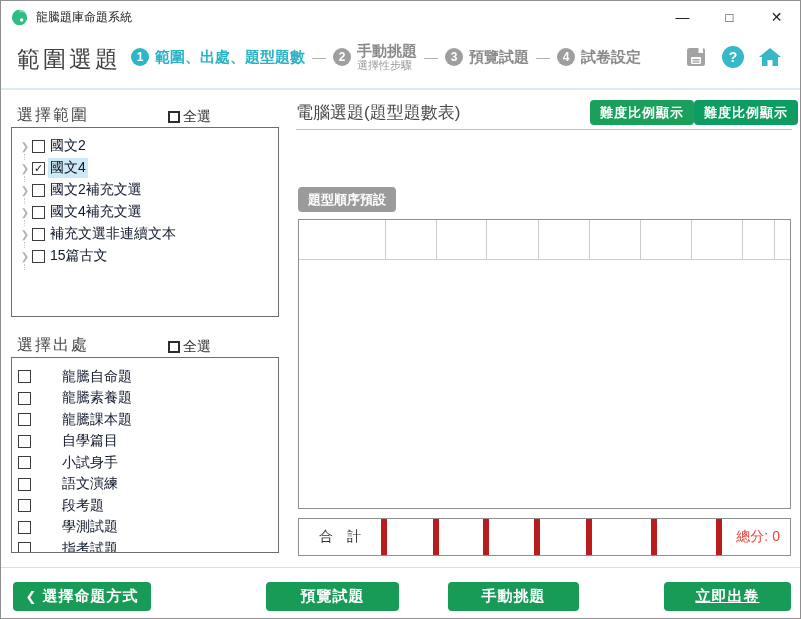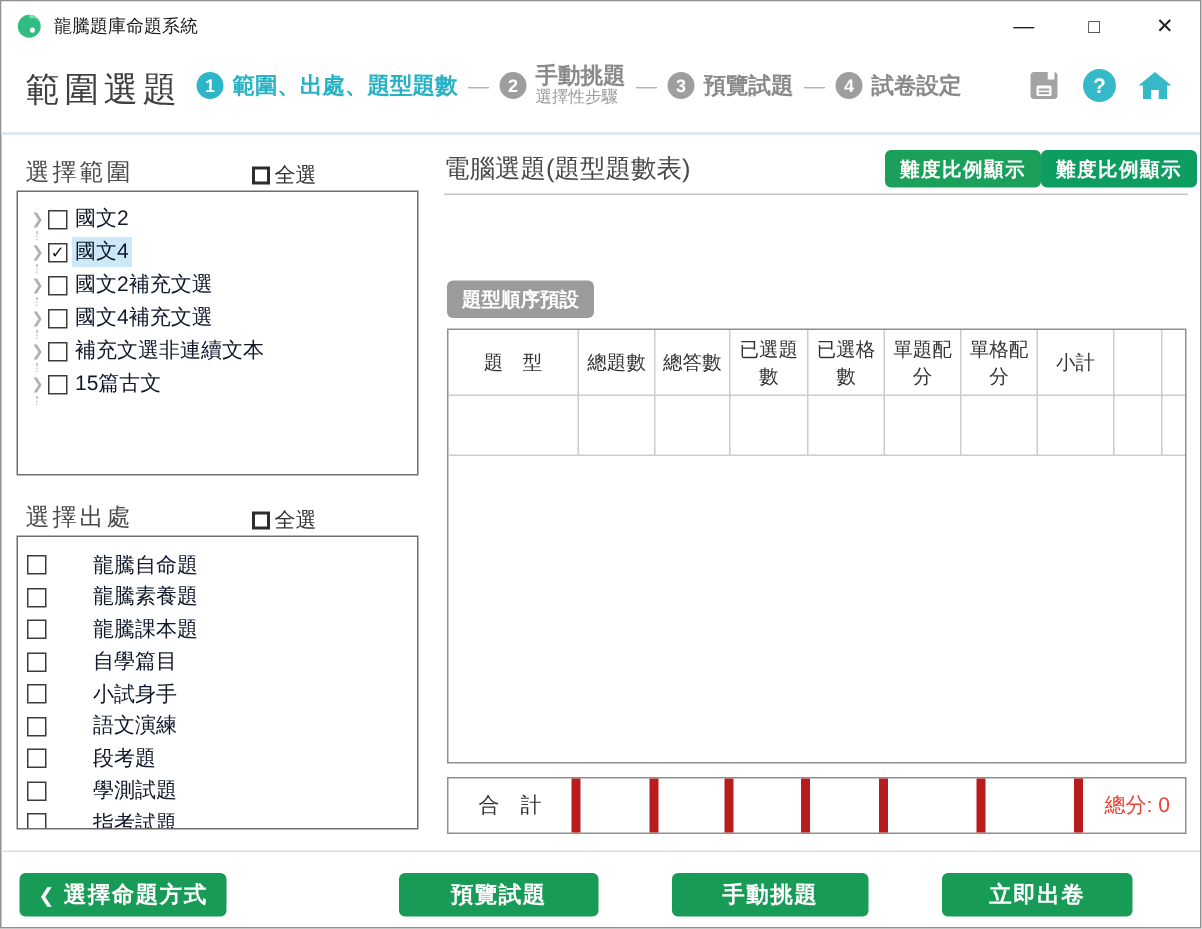--- a/index.html
+++ b/index.html
@@ -85,21 +85,21 @@
 
   
   .bottom-divider { position:absolute; left:0; top:566px; width:100%; height:1px; background:#dadfe3; }
   .action-btn { position:absolute; top:581px; height:29px; background:#189b56; border:none; border-radius:4px;
                 color:#fff; font-size:15px; font-weight:bold; cursor:pointer; font-family:inherit;
                 display:flex; align-items:center; justify-content:center; letter-spacing:1px; }
   .btn-back { left:12px; width:138px; }
   .btn-back .back-chev { font-size:13px; margin-right:5px; font-weight:bold; }
   .btn-preview { left:265px; width:133px; }
   .btn-manual { left:447px; width:131px; }
-  .btn-export { left:627px; width:127px; }
+  .btn-export { left:663px; width:127px;text-decoration:underline; }
 </style>
 </head>
 <body>
 
 <div class="titlebar">
   <svg class="app-icon" viewBox="0 0 20 20">
     <circle cx="10" cy="10" r="9" fill="#2fbd83"></circle>
     <path d="M10 1 A9 9 0 0 1 19 10 A6.5 6.5 0 0 0 10 4 Z" fill="#7fdcae"></path>
     <circle cx="12.5" cy="13" r="2" fill="#ffffff"></circle>
   </svg>
@@ -241,32 +241,20 @@
 </div>
 
 <div class="cs-title">電腦選題(題型題數表)</div>
 <button class="pill-btn btn-chapter">難度比例顯示</button>
 <button class="pill-btn btn-diff">難度比例顯示</button>
 <div class="title-divider"></div>
 
 <button class="pill-btn btn-preset">題型順序預設</button>
 
 <div class="main-box">
-  <div class="tbl-row tbl-head">
-    <div class="cell">題　型</div>
-    <div class="cell">總題數</div>
-    <div class="cell">總答數</div>
-    <div class="cell">已選題數</div>
-    <div class="cell">已選格數</div>
-    <div class="cell">單題配分</div>
-    <div class="cell">單格配分</div>
-    <div class="cell">小計</div>
-    <div class="cell"></div>
-    <div class="cell"></div>
-  </div>
   <div class="tbl-row tbl-empty">
     <div class="cell"></div>
     <div class="cell"></div>
     <div class="cell"></div>
     <div class="cell"></div>
     <div class="cell"></div>
     <div class="cell"></div>
     <div class="cell"></div>
     <div class="cell"></div>
     <div class="cell"></div>

